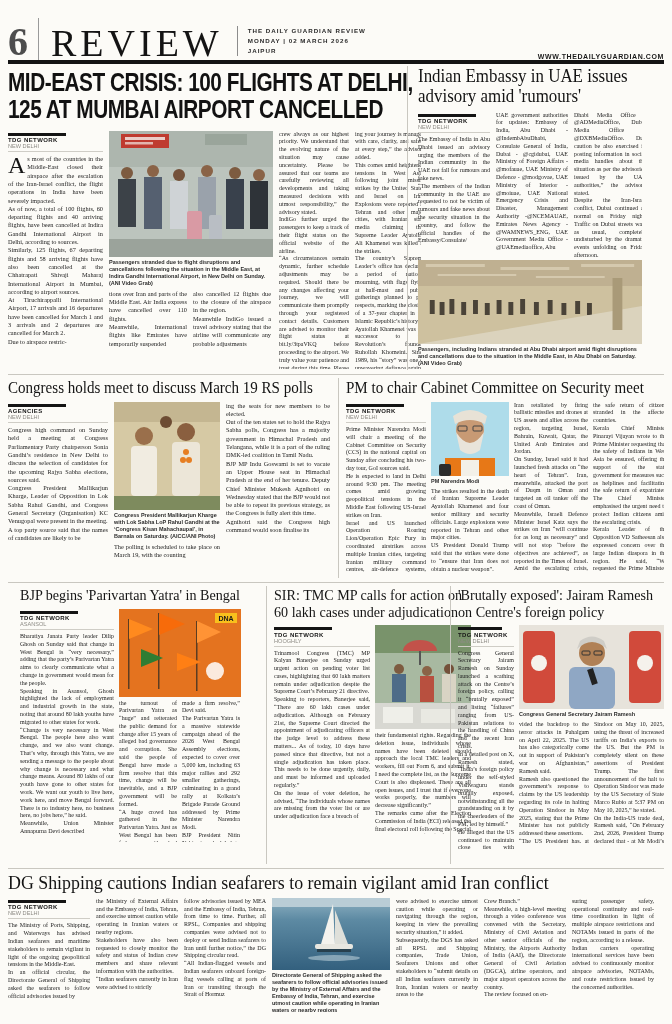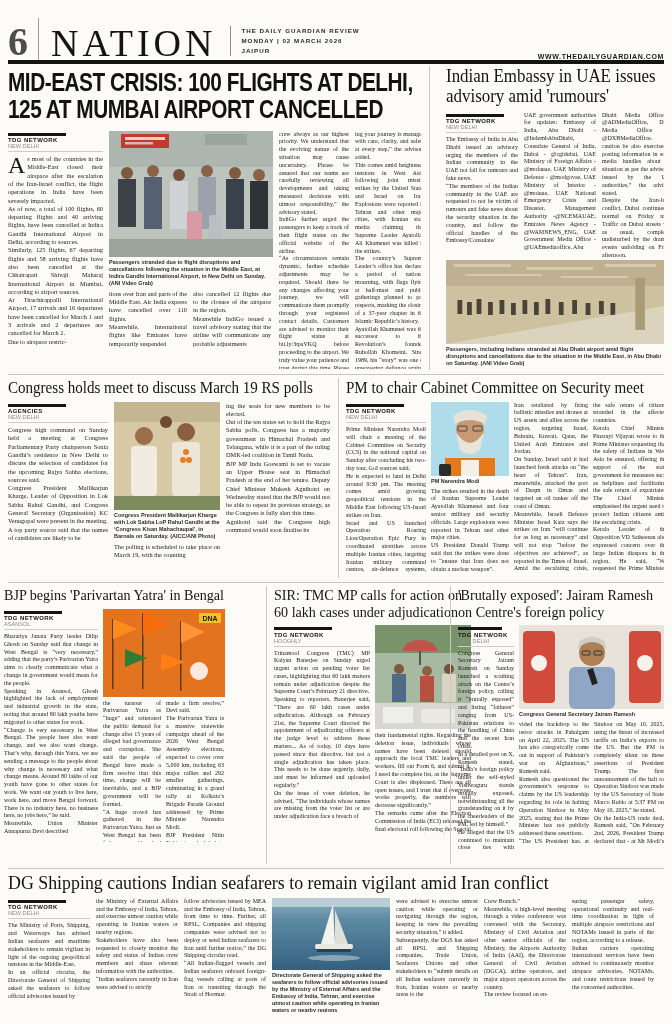--- a/index.html
+++ b/index.html
@@ -40,21 +40,21 @@
   .photo svg{display:block;width:100%;height:100%;}
 </style>
 </head>
 <body>
 
 <div class="page">
 
   <header class="masthead">
     <span class="pageno">6</span>
     <span class="mast-div"></span>
-    <span class="section-name">NATION</span>
+    <span class="section-name">REVIEW</span>
     <div class="mast-info">
       <div>THE DAILY GUARDIAN REVIEW</div>
       <div>MONDAY | 02 MARCH 2026</div>
       <div>JAIPUR</div>
     </div>
     <span class="website">WWW.THEDAILYGUARDIAN.COM</span>
   </header>
   <div class="mast-rule"></div>
 
   <div class="hrule" style="top:374px"></div>
@@ -113,21 +113,21 @@
       <div class="col bt-s" style="width:70px;">crew always as our highest priority. We understand that the evolving nature of the situation may cause uncertainty. Please be assured that our teams are carefully reviewing all developments and taking measured decisions with utmost responsibility,” the advisory stated.
 IndiGo further urged the passengers to keep a track of their flight status on the official website of the airline.
 “As circumstances remain dynamic, further schedule adjustments may be required. Should there be any changes affecting your journey, we will communicate them promptly through your registered contact details. Customers are advised to monitor their flight status at bit.ly/3tpaVKQ before proceeding to the airport. We truly value your patience and trust during this time. Please know that we remain fully committed to supporting you and ensur-</div>
       <div class="col bt-s" style="width:70px;">ing your journey is managed with care, clarity, and safety at every step,” the advisory added.
 This comes amid heightened tensions in West Asia, following joint missile strikes by the United States and Israel on Iran. Explosions were reported in Tehran and other major cities, with Iranian state media claiming that Supreme Leader Ayatollah Ali Khamenei was killed in the strikes.
 The country’s Supreme Leader’s office has declared a period of national mourning, with flags flying at half-mast and public gatherings planned to pay respects, marking the closing of a 37-year chapter in the Islamic Republic’s history.
 Ayatollah Khamenei was the successor to the Revolution’s founder, Ruhollah Khomeini. Since 1989, his “story” was one of unwavering defiance against Western influence.</div>
     </div>
   </section>
 
-  <section class="story vline" id="embassy" style="left:429px;top:66px;width:235px;height:304px;padding-left:16px;">
+  <section class="story vline" id="embassy" style="left:407px;top:66px;width:235px;height:304px;padding-left:10px;">
     <h2 class="h-serif h-emb">Indian Embassy in UAE issues advisory amid 'rumours'</h2>
     <div class="row" style="height:148px;">
       <div class="col" style="width:72px;">
         <div class="by">
           <div class="by-rule"></div>
           <div class="by-agency">TDG NETWORK</div>
           <div class="by-loc">NEW DELHI</div>
         </div>
         <div class="bt-s">The Embassy of India in Abu Dhabi issued an advisory urging the members of the Indian community in the UAE not fall for rumours and fake news.
 “The members of the Indian community in the UAE are requested to not be victim of rumours and fake news about the security situation in the country, and follow the official handles of the Embassy/Consulate/</div>
@@ -243,21 +243,21 @@
       <div class="col bt-s" style="width:74px;">Iran retaliated by firing ballistic missiles and drones at US assets and allies across the region, targeting Israel, Bahrain, Kuwait, Qatar, the United Arab Emirates and Jordan.
 On Sunday, Israel said it had launched fresh attacks on “the heart of Tehran”. Iran, meanwhile, attacked the port of Duqm in Oman and targeted an oil tanker off the coast of Oman.
 Meanwhile, Israeli Defence Minister Israel Katz says the strikes on Iran “will continue for as long as necessary” and will not stop “before the objectives are achieved”, as reported in the Times of Israel.
 Amid the escalating crisis, several Indian leaders have urged urgent measures for</div>
       <div class="col bt-s" style="width:74px;">the safe return of citizens stranded in the affected countries.
 Kerala Chief Minister Pinarayi Vijayan wrote to the Prime Minister requesting that the safety of Indians in West Asia be ensured, offering the support of the state government for measures such as helplines and facilitating the safe return of expatriates. The Chief Minister emphasised the urgent need to protect Indian citizens amid the escalating crisis.
 Kerala Leader of the Opposition VD Satheesan also expressed concern over the large Indian diaspora in the region. He said, “We requested the Prime Minister. I have sent an email to the central government.</div>
     </div>
   </section>
 
-  <section class="story" id="bjp" style="left:4px;top:586px;width:224px;height:278px;">
+  <section class="story" id="bjp" style="left:20px;top:586px;width:224px;height:278px;">
     <h2 class="h-serif h-mid">BJP begins 'Parivartan Yatra' in Bengal</h2>
     <div class="row" style="height:236px;gap:5px;">
       <div class="col" style="width:94px;">
         <div class="by">
           <div class="by-rule"></div>
           <div class="by-agency">TDG NETWORK</div>
           <div class="by-loc">ASANSOL</div>
         </div>
         <div class="bt-s">Bharatiya Janata Party leader Dilip Ghosh on Sunday said that change in West Bengal is “very necessary,” adding that the party’s Parivartan Yatra aims to clearly communicate what a change in government would mean for the people.
 Speaking in Asansol, Ghosh highlighted the lack of employment and industrial growth in the state, noting that around 80 lakh youths have migrated to other states for work.

